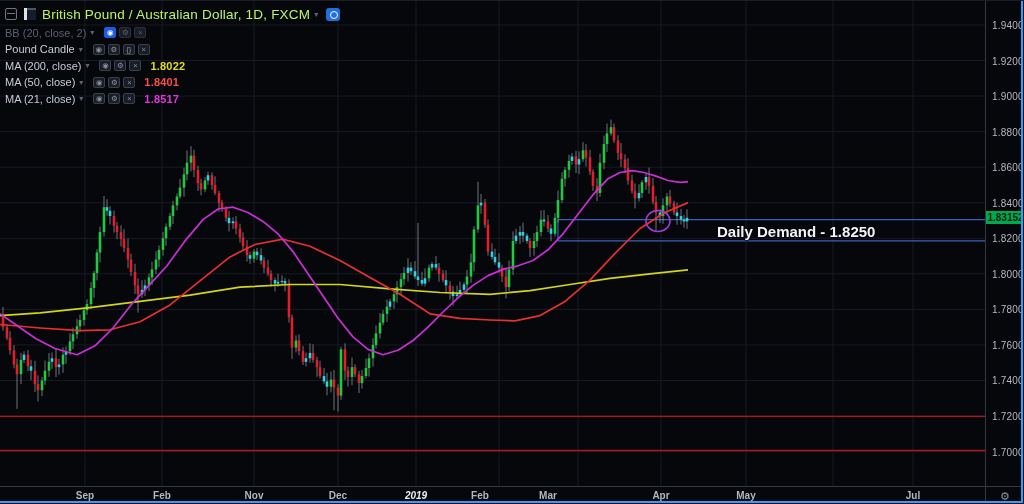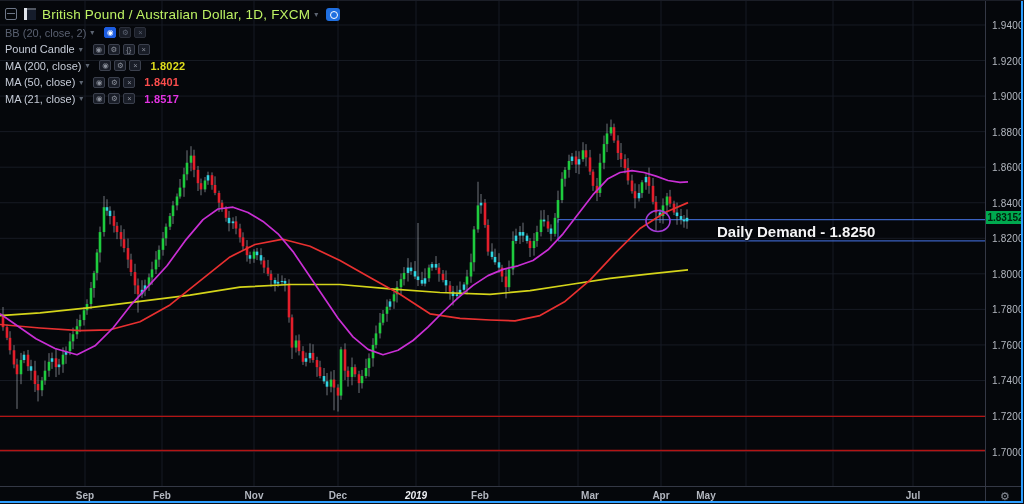--- a/index.html
+++ b/index.html
@@ -595,23 +595,23 @@
       <div class="pa-label" style="top: 445.571px;">1.70000</div>
     </div>
 
   <div id="time-axis">
       <div class="ta-label" style="left: 85px;">Sep</div>
       <div class="ta-label" style="left: 162px;">Feb</div>
       <div class="ta-label" style="left: 254px;">Nov</div>
       <div class="ta-label" style="left: 338px;">Dec</div>
       <div class="ta-label year" style="left: 416px;">2019</div>
       <div class="ta-label" style="left: 480px;">Feb</div>
-      <div class="ta-label" style="left: 590px;">Mar</div>
+      <div class="ta-label" style="left: 548px;">Mar</div>
       <div class="ta-label" style="left: 661px;">Apr</div>
-      <div class="ta-label" style="left: 706px;">May</div>
+      <div class="ta-label" style="left: 746px;">May</div>
       <div class="ta-label" style="left: 833px; margin-top: 33px;">Jun</div>
       <div class="ta-label" style="left: 913px;">Jul</div>
     </div>
 
   <div id="axis-corner">⚙</div>
 
   <div id="accent-bottom"></div>
   <div id="accent-right"></div>
   <div id="edge-right-pad"></div>
   <div id="edge-bottom-pad"></div>

